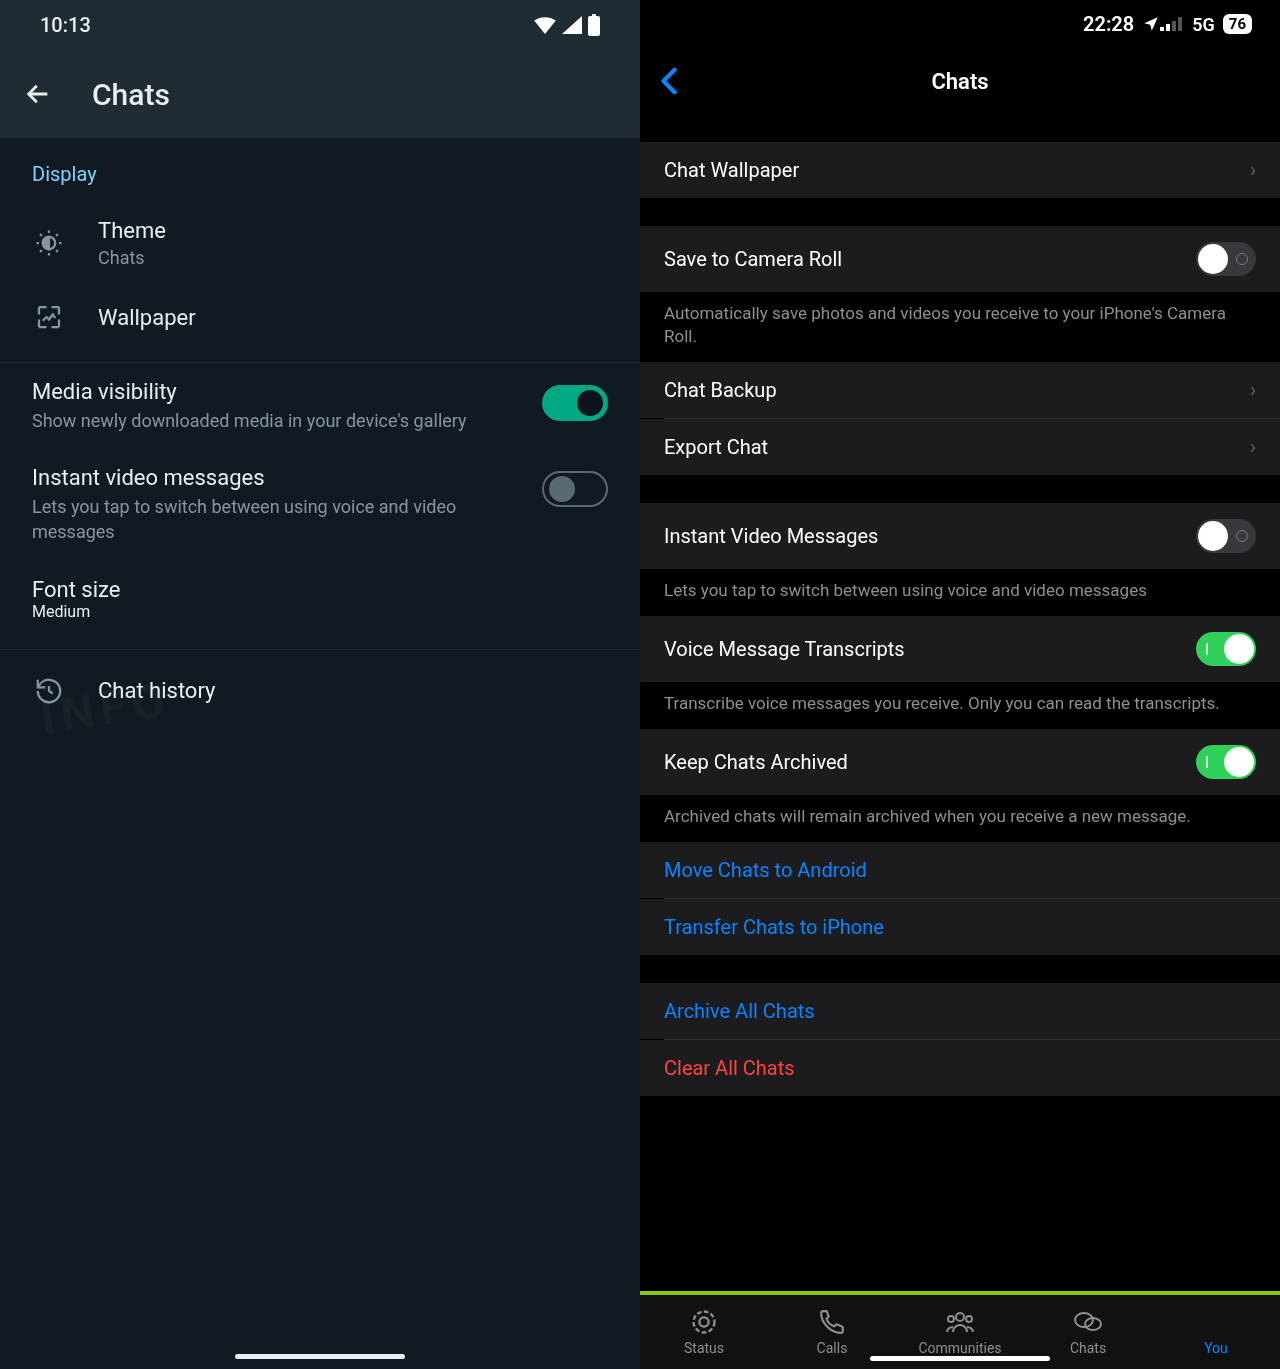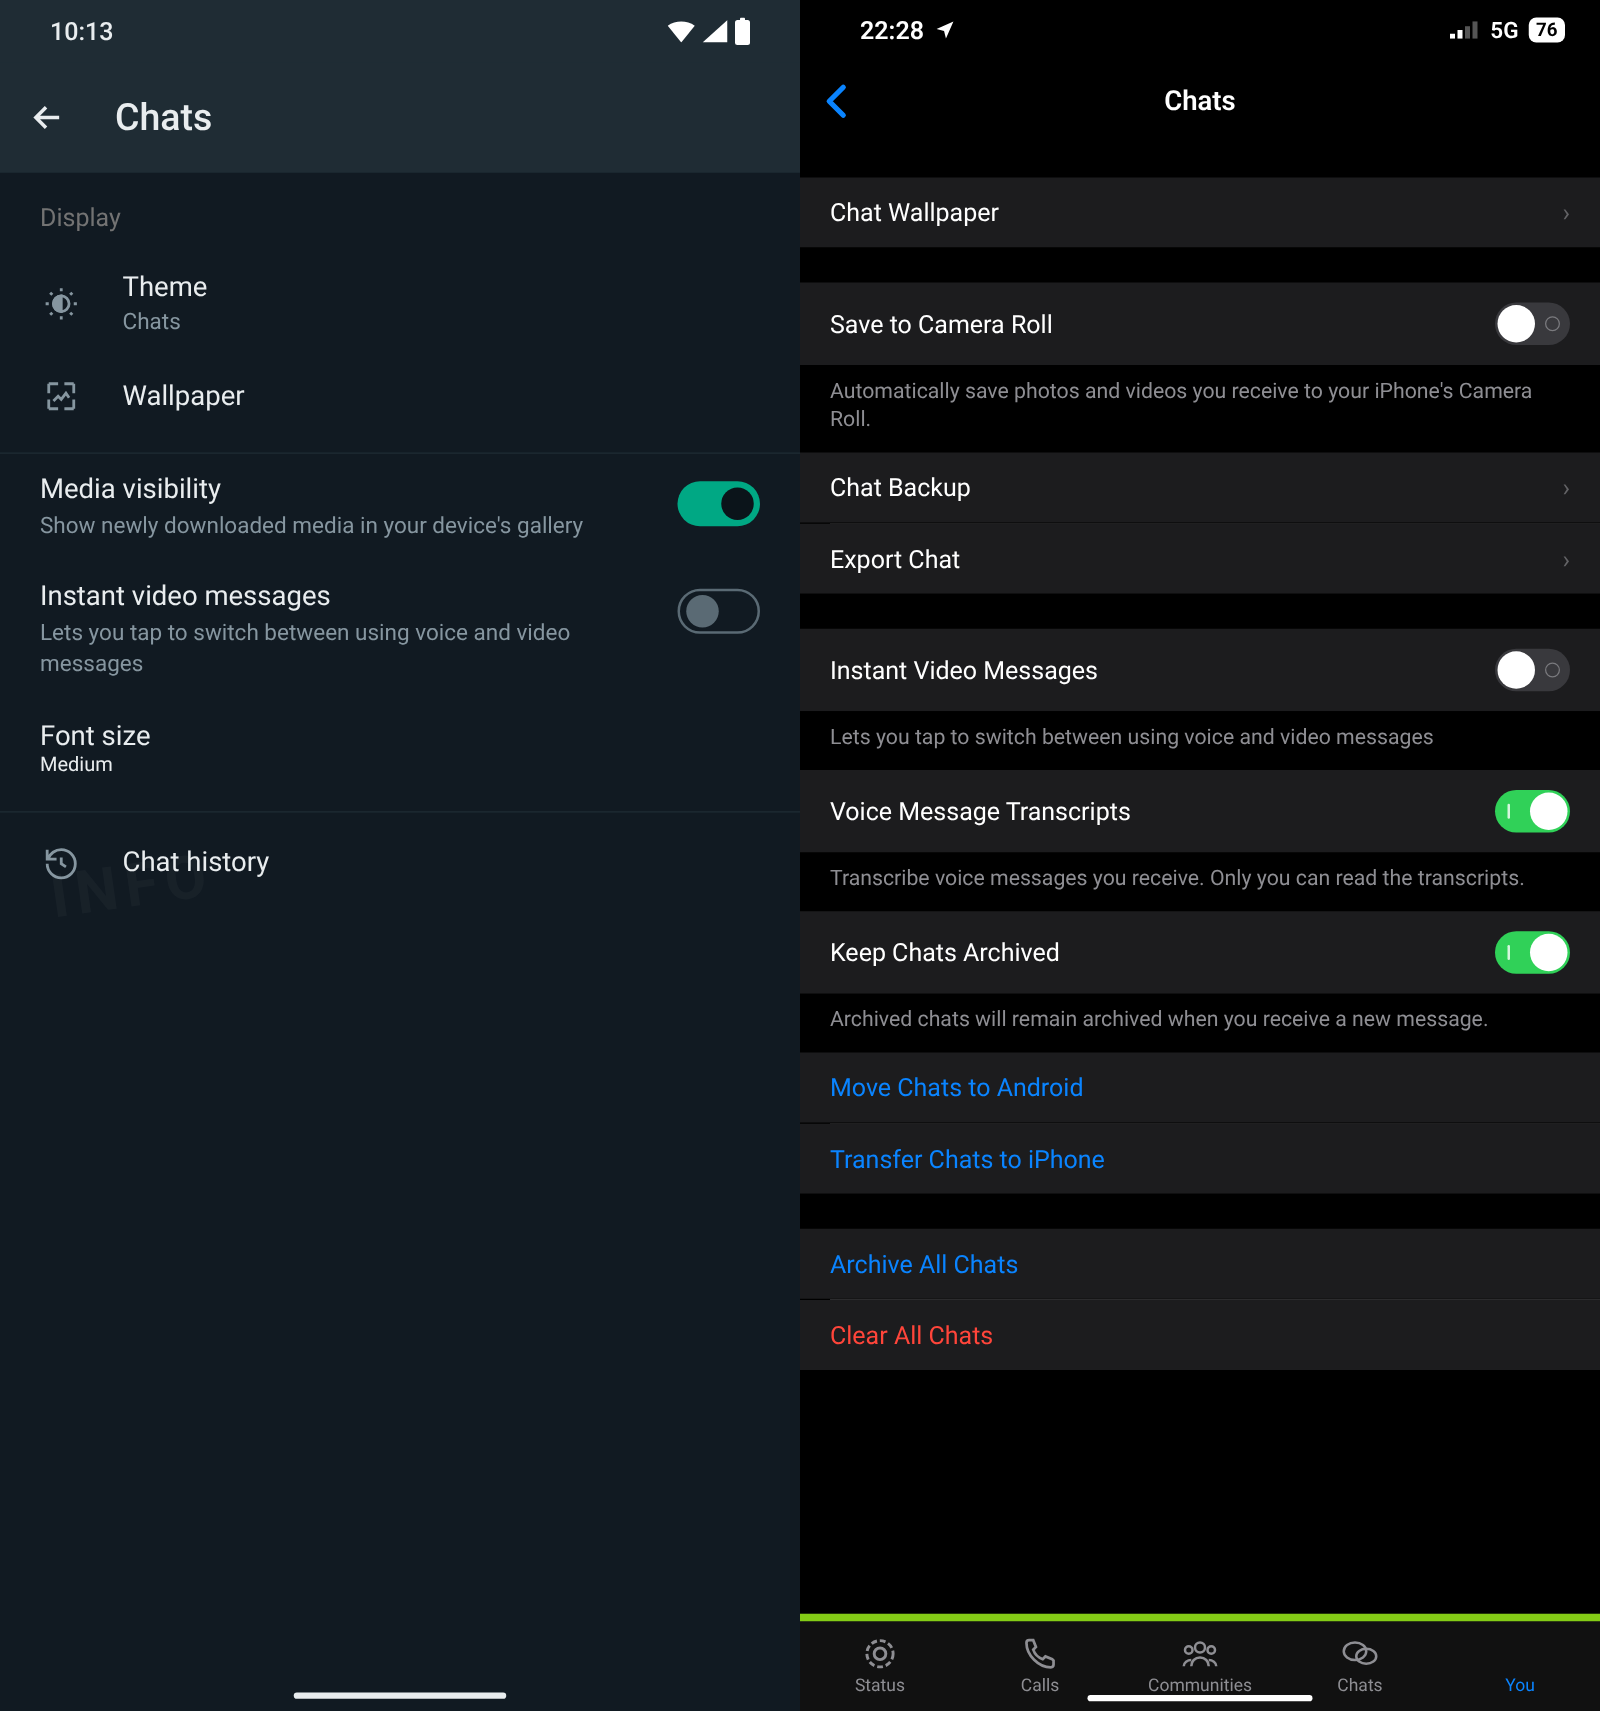--- a/index.html
+++ b/index.html
@@ -4,21 +4,21 @@
 <style>
   * { margin:0; padding:0; box-sizing:border-box; font-family:-apple-system,BlinkMacSystemFont,"Segoe UI",Roboto,Helvetica,Arial,sans-serif; }
   body { background:#000; width:1280px; height:1369px; display:flex; overflow:hidden; }
   .pane { position:relative; width:50%; height:100%; }
   
   .left { background:#111a22; color:#e9edef; display:flex; flex-direction:column; }
   .left .statusbar { height:50px; display:flex; align-items:center; justify-content:space-between; padding:0 40px 0 40px; font-size:20px; font-weight:500;gap:34px; }
   .left .status-right { display:flex; align-items:center; gap:6px; }
   .left .appbar { height:88px; display:flex; align-items:center; padding:0 24px; gap:40px; background:#1f2c34; }
   .left .appbar .title { font-size:30px; font-weight:500; }
-  .left .section-header { padding:24px 32px 16px; color:#737373; font-size:20px; }
+  .left .section-header { padding:24px 32px 16px; color:#7dd3fc; font-size:20px; }
   .left .row { display:flex; align-items:center; padding:16px 32px; gap:32px; position:relative; }
   .left .row .icon-slot { width:34px; height:34px; display:flex; align-items:center; justify-content:center; color:#8696a0; }
   .left .row .textcol { flex:1; }
   .left .row .label { font-size:22px; color:#e9edef; }
   .left .row .sub { font-size:18px; color:#8696a0; margin-top:4px; }
   .left .description { font-size:18px; color:#8696a0; line-height:1.4; padding-top:4px; }
   .left .setting { padding:16px 32px; display:flex; align-items:flex-start; gap:40px; }
   .left .setting .textcol { flex:1; }
   .left .setting .label { font-size:22px; }
   .left .divider { height:1px; background:#1f2c34; margin-top:12px; }
@@ -26,21 +26,21 @@
   .left .toggle.on { background:#00a884; }
   .left .toggle.off { background:transparent; border:2px solid #5a6a74; }
   .left .toggle .knob { position:absolute; width:26px; height:26px; border-radius:50%; top:50%; transform:translateY(-50%); }
   .left .toggle.on .knob { background:#0b141a; right:5px; }
   .left .toggle.off .knob { background:#5a6a74; left:5px; }
   .left .home-indicator { position:absolute; bottom:10px; left:50%; transform:translateX(-50%); width:170px; height:5px; background:#e9edef; border-radius:3px; }
   .left .watermark { position:absolute; left:40px; top:680px; font-size:48px; font-weight:700; color:rgba(255,255,255,0.03); transform:rotate(-8deg); pointer-events:none; letter-spacing:6px; }
   .appbar-wrap { background:#1f2c34; }
   
   .right { background:#000; color:#fff; display:flex; flex-direction:column; }
-  .right .statusbar { height:48px; display:flex; align-items:center; justify-content:space-between; padding:0 28px; font-size:20px; font-weight:600;margin-left:20px; }
+  .right .statusbar { height:48px; display:flex; align-items:center; justify-content:flex-end; padding:0 28px; font-size:20px; font-weight:600;margin-left:20px; }
   .right .status-right { display:flex; align-items:center; gap:8px; font-size:18px; font-weight:600; }
   .right .batt { background:#fff; color:#000; font-size:15px; font-weight:700; padding:1px 6px; border-radius:6px; }
   .right .nav { height:66px; display:flex; align-items:center; justify-content:center; position:relative; }
   .right .nav .back { position:absolute; left:20px; color:#0a84ff; font-size:30px; }
   .right .nav .title { font-size:22px; font-weight:600; }
   .right .scroll { flex:1; overflow:hidden; }
   .right .cell { background:#1c1c1e; padding:16px 24px; display:flex; align-items:center; justify-content:space-between; font-size:20px; min-height:56px; }
   .right .cell.link { color:#fff;align-items:center; }
   .right .cell.action-blue { color:#0a84ff; }
   .right .cell.action-red { color:#ff453a; }
@@ -49,21 +49,21 @@
   .right .gap { height:28px; background:#000; }
   .right .footer-text { background:#000; color:#8e8e93; font-size:17px; padding:10px 24px 14px; line-height:1.35; }
   .right .ios-toggle { width:60px; height:34px; border-radius:17px; position:relative; flex-shrink:0; }
   .right .ios-toggle .knob { position:absolute; width:30px; height:30px; background:#fff; border-radius:50%; top:2px; }
   .right .ios-toggle.on { background:#30d158; }
   .right .ios-toggle.on .knob { right:2px; }
   .right .ios-toggle.off { background:#39393d; }
   .right .ios-toggle.off .knob { left:2px; }
   .right .ios-toggle.off::after { content:""; position:absolute; right:8px; top:50%; transform:translateY(-50%); width:10px; height:10px; border:1.5px solid #7a7a7e; border-radius:50%; }
   .right .ios-toggle.on::before { content:""; position:absolute; left:10px; top:50%; transform:translateY(-50%); width:2px; height:12px; background:rgba(255,255,255,0.8); border-radius:1px; }
-  .right .tabbar { height:78px; background:#111; display:flex; border-top:6px solid #84cc16; }
+  .right .tabbar { height:78px; background:#111; display:flex; border-top:4px solid #84cc16; }
   .right .tab { flex:1; display:flex; flex-direction:column; align-items:center; justify-content:center; gap:4px; color:#8e8e93; font-size:14px; }
   .right .tab.active { color:#0a84ff; }
   .right .tab .ticon { height:28px; display:flex; align-items:center; }
   .right .home-indicator { position:absolute; bottom:8px; left:50%; transform:translateX(-50%); width:180px; height:5px; background:#fff; border-radius:3px; }
   svg { display:block; }
 </style>
 </head>
 <body>
 
 <div class="pane left">

